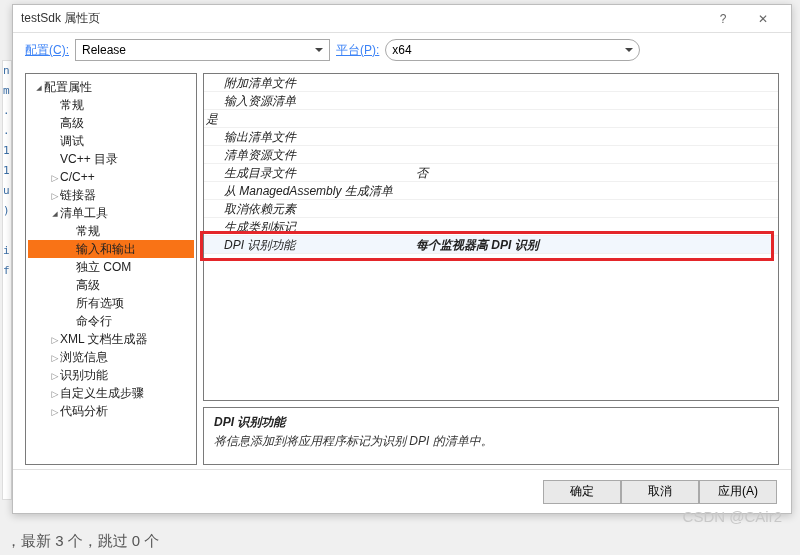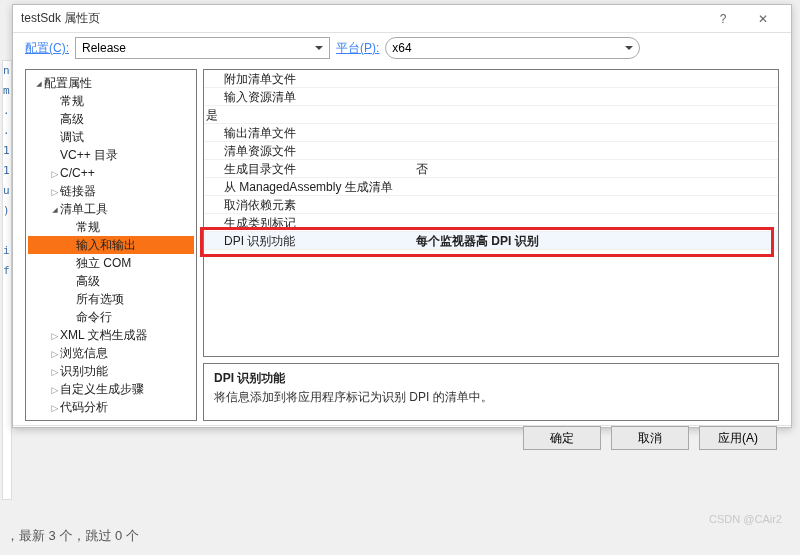--- a/index.html
+++ b/index.html
@@ -1,48 +1,48 @@
 <!DOCTYPE html>
 <html><head>
 <meta charset="utf-8">
 <style>
   * { box-sizing: border-box; font-family: "Microsoft YaHei", "Segoe UI", sans-serif; font-size: 12px; }
   body { margin: 0; background: #f0f0f0; padding: 6px; }
   .obscured { position:absolute; left:2px; top:60px; width:10px; height:440px; background:#fff; border:1px solid #ddd; overflow:hidden; }
   .obscured span { display:block; color:#3b6ea5; font-family: monospace; font-size:11px; line-height:20px; }
-  .dialog { position:absolute; left:12px; top:4px; width:780px; height:424px; background:#fff; border:1px solid #bdbdbd; box-shadow:0 2px 8px rgba(0,0,0,0.2); display:flex; flex-direction:column; }
+  .dialog { position:absolute; left:12px; top:4px; width:780px; height:510px; background:#fff; border:1px solid #bdbdbd; box-shadow:0 2px 8px rgba(0,0,0,0.2); display:flex; flex-direction:column; }
   .titlebar { height:28px; display:flex; align-items:center; padding:0 8px; background:#fff; border-bottom:1px solid #e0e0e0; }
   .titlebar .title { flex:1; color:#333; font-size:12px; }
   .titlebar .btn { width:40px; height:28px; display:flex; align-items:center; justify-content:center; color:#666; }
   .toprow { height:34px; display:flex; align-items:center; gap:6px; padding:4px 12px; }
   .toprow label { color:#3b82f6;text-decoration:underline; }
   .combo { height:22px; border:1px solid #a9a9a9; background:#fff; padding:0 8px 0 6px; position:relative; display:flex; align-items:center; }
   .combo::after { content:""; position:absolute; right:6px; top:50%; margin-top:-2px; border:4px solid transparent; border-top-color:#444; }
   .combo.cfg { width:255px; }
   .combo.plat { width:255px;border-radius:11px; }
   .btnflat { height:22px; border:1px solid #a9a9a9; background:#e9e9e9; padding:0 10px; display:flex; align-items:center; }
   .midrow { flex:1; display:flex; padding:6px 12px 4px 12px; gap:6px; }
   .tree { width:172px; border:1px solid #7a7a7a; background:#fff; padding:4px 2px; overflow:hidden; }
   .tree-item { height:18px; line-height:18px; white-space:nowrap; color:#222; }
   .tree-item .arrow { display:inline-block; width:10px; text-align:center; color:#555; font-size:10px; }
   .tree-item.selected { background:#f97316; }
-  .rightcol { flex:1; display:flex; flex-direction:column; gap:6px; }
+  .rightcol { flex:1; display:flex; flex-direction:column; gap:6px;font-style:italic; }
   .props { flex:1; border:1px solid #7a7a7a; background:#fff; position:relative; }
   .prow { display:flex; height:18px; line-height:18px; border-bottom:1px solid #f0f0f0; }
   .prow .pname { width:210px; padding-left:20px; color:#222; }
   .prow .pval { flex:1; color:#222; padding-left:2px; }
   .prow.sel { background:#f2f7fd; }
   .highlight-box { position:absolute; border:3px solid #e4262a; pointer-events:none; }
   .desc { height:58px; border:1px solid #7a7a7a; background:#fff; padding:6px 10px; }
   .desc .dtitle { font-weight:bold; color:#222; margin-bottom:2px; }
   .desc .dtext { color:#333; }
-  .footer { height:44px; display:flex; align-items:center; justify-content:flex-end; gap:10px; padding:0 14px; border-top:1px solid #e0e0e0; }
+  .footer { height:44px; display:flex; align-items:center; justify-content:flex-end; padding:0 14px; border-top:1px solid #e0e0e0; }
   .footer .fbtn { width:78px; height:24px; border:1px solid #a9a9a9; background:#e9e9e9; display:flex; align-items:center; justify-content:center; }
-  .statusbar { position:absolute; left:6px; bottom:10px; font-size:13px; color:#555; }
-  .watermark { position:absolute; right:18px; bottom:30px; color:#c8c8c8; font-size:11px; pointer-events:none; }
+  .statusbar { position:absolute; left:6px; bottom:4px; font-size:15px; color:#555; }
+  .watermark { position:absolute; right:18px; bottom:30px; color:#c8c8c8; font-size:15px; pointer-events:none; }
 </style>
 </head>
 <body>
 
 <div class="obscured">
   <span>n</span>
     <span>m</span>
     <span>.</span>
     <span>.</span>
     <span>1</span>

